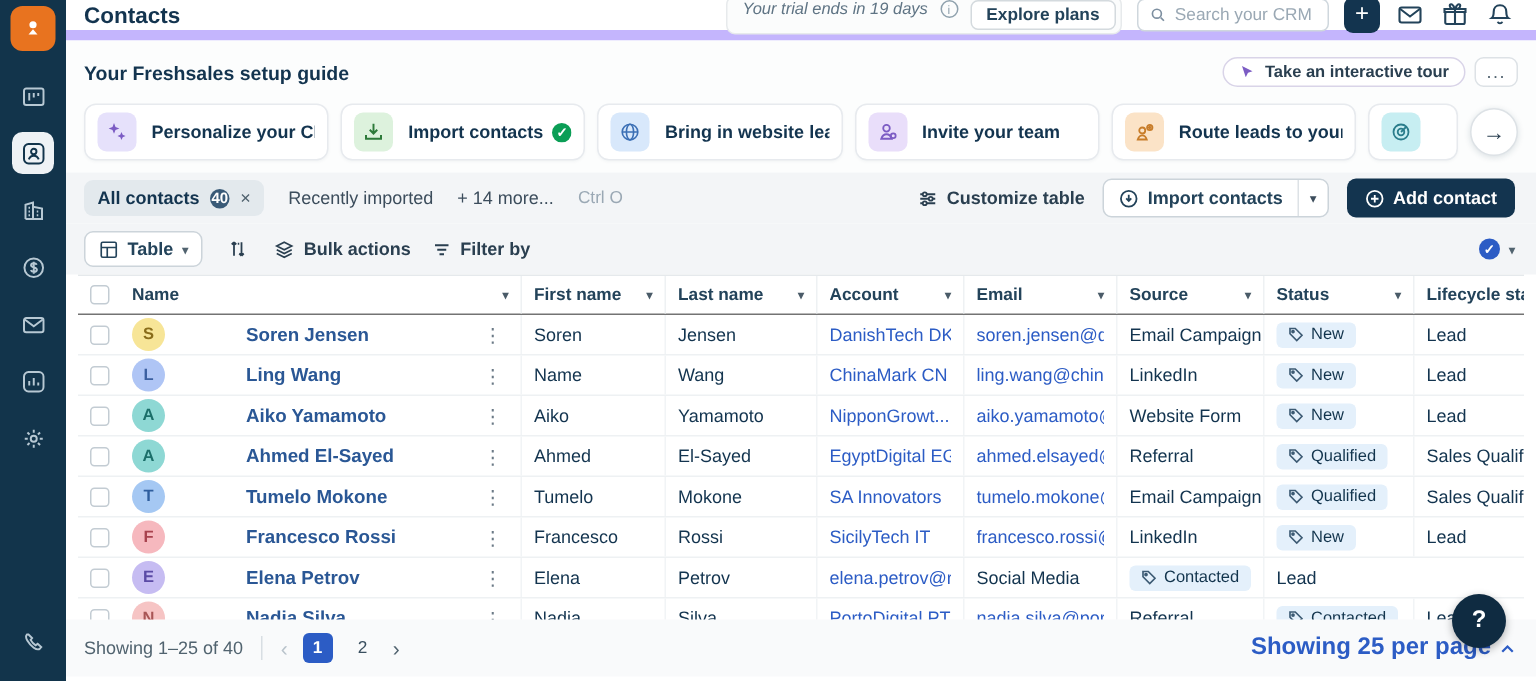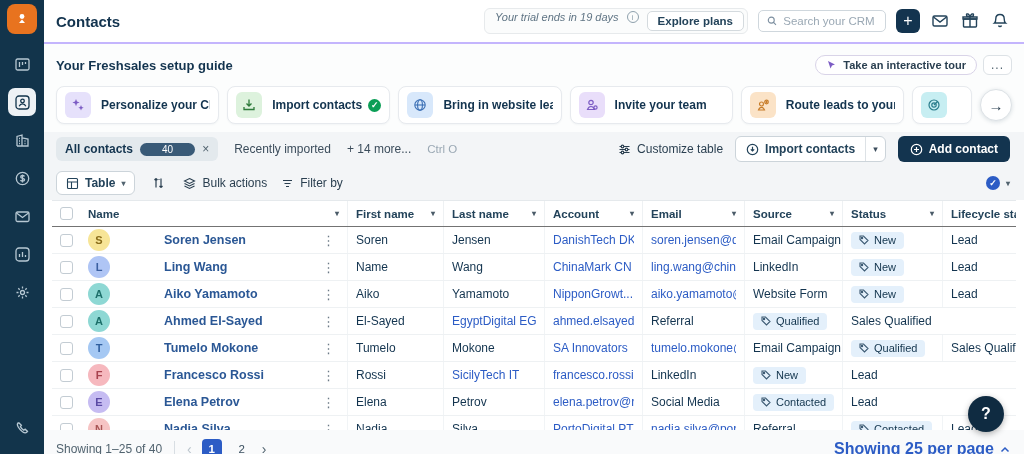--- a/index.html
+++ b/index.html
@@ -14,21 +14,21 @@
   .sicon { width:28px; height:28px; border-radius:7px; display:flex; align-items:center; justify-content:center; cursor:pointer; }
   .sicon svg { stroke:#b7c8d3; }
   .sicon.active { background:#eef2f5; }
   .sicon.active svg { stroke:#12344b; }
   .sphone { margin-top:auto; margin-bottom:12px; }
 
   
   .main { position:absolute; left:44px; top:0; width:980px; height:454px; background:#fff; }
 
   
-  .topbar { height:44px; display:flex; align-items:center; padding:0 14px 0 12px; border-bottom:2px solid #c4b5fd; }
+  .topbar { height:27px; display:flex; align-items:center; padding:0 14px 0 12px; border-bottom:7px solid #c4b5fd; }
   .page-title { font-size:15px; font-weight:700; color:#13344f; }
   .topbar-right { margin-left:auto; display:flex; align-items:center; gap:10px; }
   .trial-group { display:flex; gap:8px; border:1px solid #e7eaec; background:#fbfcfc; border-radius:6px; padding:2px 3px 2px 10px; }
   .trial-text { font-size:11px; font-style:italic; color:#5f7484; }
   .info-dot { width:12px; height:12px; border:1px solid #8fa1ad; border-radius:50%; font-size:8px; color:#8fa1ad; display:flex; align-items:center; justify-content:center; font-style:normal; }
   .btn-plain { background:#fff; border:1px solid #d4dade; border-radius:5px; font-size:11.5px; font-weight:700; color:#23435a; padding:3px 10px; cursor:pointer; font-family:"Liberation Sans",sans-serif; }
   .searchbox { display:flex; align-items:center; gap:6px; width:128px; height:22px; border:1px solid #cfd7dd; border-radius:5px; padding:0 8px; background:#fff; }
   .searchbox input { border:none; outline:none; width:100%; font-size:11.5px; color:#51636f; background:transparent; font-family:"Liberation Sans",sans-serif; }
   .searchbox input::placeholder { color:#9aa8b4; }
   .plus-btn { width:24px; height:24px; background:#13344f; color:#fff; border:none; border-radius:6px; font-size:16px; line-height:1; cursor:pointer; display:flex; align-items:center; justify-content:center; }
@@ -46,26 +46,26 @@
   .card-label { font-size:12px; font-weight:700; color:#13344f; white-space:nowrap; overflow:hidden; display:flex; align-items:center; gap:6px; }
   .card-ic { width:26px; height:26px; border-radius:6px; flex:none; display:flex; align-items:center; justify-content:center; }
   .card.small { flex:none; width:60px; }
   .done-check { width:13px; height:13px; border-radius:50%; background:#0b9e56; color:#fff; font-size:9px; display:inline-flex; align-items:center; justify-content:center; flex:none; }
   .next-arrow { flex:none; width:32px; height:32px; border-radius:50%; border:1px solid #dde2e6; background:#fff; box-shadow:0 1px 4px rgba(18,52,77,.15); font-size:15px; color:#2a3f50; cursor:pointer; display:flex; align-items:center; justify-content:center; }
 
   
   .tabsrow { height:34px; background:#f3f5f7; display:flex; align-items:center; padding:0 14px 0 12px; gap:16px; }
   .tab-active { display:flex; align-items:center; gap:7px; background:#e3e9ed; border-radius:6px; padding:5px 9px; cursor:pointer; }
   .tab-active .tlabel { font-size:12px; font-weight:700; color:#13344f; }
-  .count-badge { background:#395a77; color:#fff; border-radius:9px; font-size:10px; font-weight:400; padding:1px 22px; }
+  .count-badge { background:#395a77; color:#fff; border-radius:9px; font-size:10px; font-weight:700; padding:1px 1px; }
   .tab-x { color:#51636f; font-size:12px; cursor:pointer; line-height:1; }
   .tab-plain { font-size:12px; color:#3c4d5c; cursor:pointer; }
   .tab-shortcut { font-size:11.5px; color:#9aa8b4; }
   .tabs-right { margin-left:auto; display:flex; align-items:center; gap:12px; }
-  .ghost-btn { display:flex; align-items:center; gap:6px; font-size:12px; font-weight:400; color:#2a3f50; background:none; border:none; cursor:pointer; font-family:"Liberation Sans",sans-serif; }
+  .ghost-btn { display:flex; align-items:center; gap:6px; font-size:12px; font-weight:700; color:#2a3f50; background:none; border:none; cursor:pointer; font-family:"Liberation Sans",sans-serif; }
   .split-btn { display:flex; align-items:stretch; background:#fff; border:1px solid #ccd4da; border-radius:6px; overflow:hidden; }
   .split-main { display:flex; align-items:center; gap:6px; padding:5px 10px; font-size:12px; font-weight:700; color:#23435a; cursor:pointer; }
   .split-caret { display:flex; align-items:center; padding:0 7px; border-left:1px solid #dde2e6; cursor:pointer; color:#3c4d5c; font-size:9px; }
   .add-btn { display:flex; align-items:center; gap:6px; background:#13344f; color:#fff; border:none; border-radius:6px; padding:6px 12px; font-size:12px; font-weight:700; cursor:pointer; font-family:"Liberation Sans",sans-serif; }
 
   
   .toolbar { height:34px; background:#f3f5f7; display:flex; align-items:center; gap:14px; padding:0 14px 0 12px; }
   .view-btn { display:flex; align-items:center; gap:6px; background:#fff; border:1px solid #ccd4da; border-radius:6px; padding:4px 9px; font-size:12px; font-weight:700; color:#23435a; cursor:pointer; }
   .caret { font-size:8px; color:#51636f; }
   .import-status { margin-left:auto; display:flex; align-items:center; gap:6px; font-size:12px; font-weight:700; color:#13344f; cursor:pointer; }
@@ -472,20 +472,21 @@
           </div>
           <div class="trow">
             <div class="td cbcell">
               <span class="checkbox"></span>
             </div>
             <div class="td ">
               <span class="avatar" style="background:#8ed8d4;color:#1c6f6a">A</span>
               <span class="name-link">Ahmed El-Sayed</span>
               <span class="kebab">⋮</span>
             </div>
+            <div class="td ">Ahmed</div>
             <div class="td ">El-Sayed</div>
             <div class="td ">
               <span class="link">EgyptDigital EG</span>
             </div>
             <div class="td ">
               <span class="link">ahmed.elsayed@e...</span>
             </div>
             <div class="td ">Referral</div>
             <div class="td ">
               <span class="pill"><svg width="10" height="10" viewBox="0 0 10 10" fill="none" stroke="#3c5a73" stroke-width="1.1">
@@ -523,20 +524,21 @@
           </div>
           <div class="trow">
             <div class="td cbcell">
               <span class="checkbox"></span>
             </div>
             <div class="td ">
               <span class="avatar" style="background:#f6b8be;color:#a8424e">F</span>
               <span class="name-link">Francesco Rossi</span>
               <span class="kebab">⋮</span>
             </div>
+            <div class="td ">Francesco</div>
             <div class="td ">Rossi</div>
             <div class="td ">
               <span class="link">SicilyTech IT</span>
             </div>
             <div class="td ">
               <span class="link">francesco.rossi@si...</span>
             </div>
             <div class="td ">LinkedIn</div>
             <div class="td ">
               <span class="pill"><svg width="10" height="10" viewBox="0 0 10 10" fill="none" stroke="#3c5a73" stroke-width="1.1">

